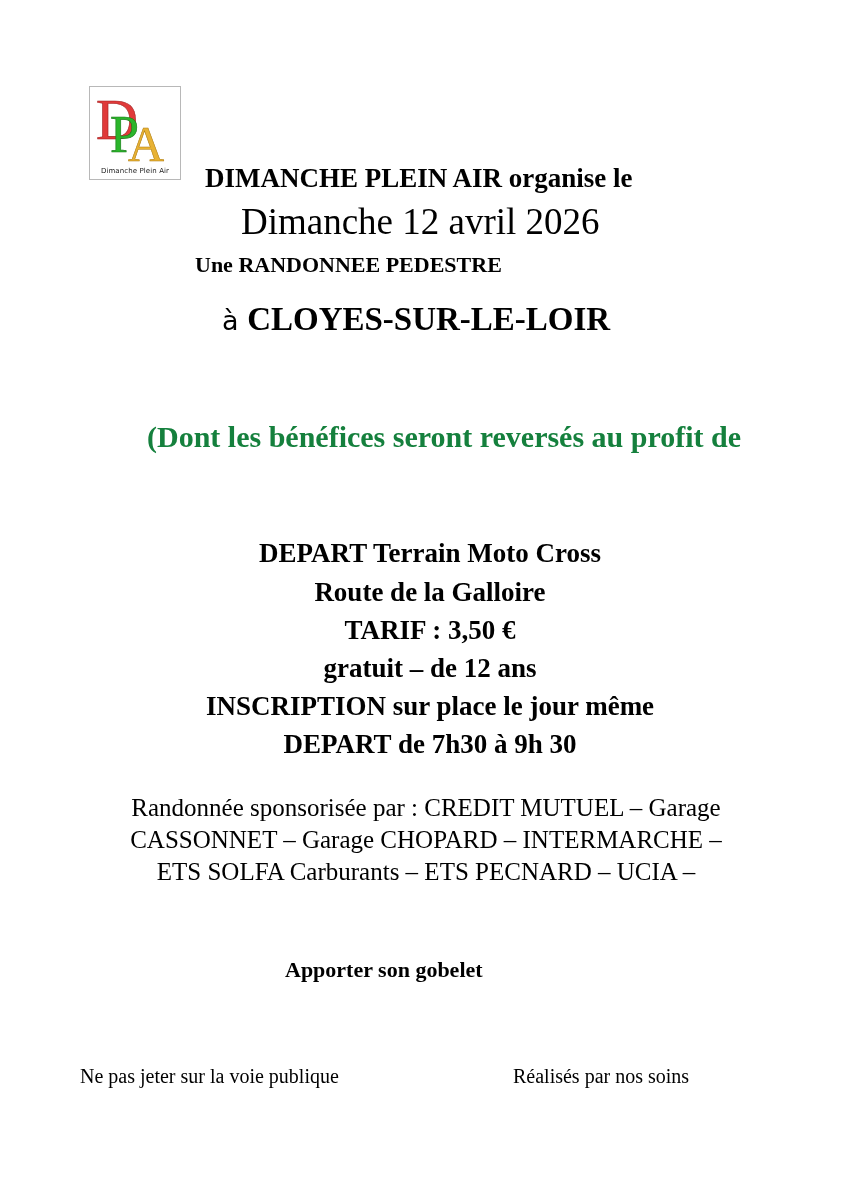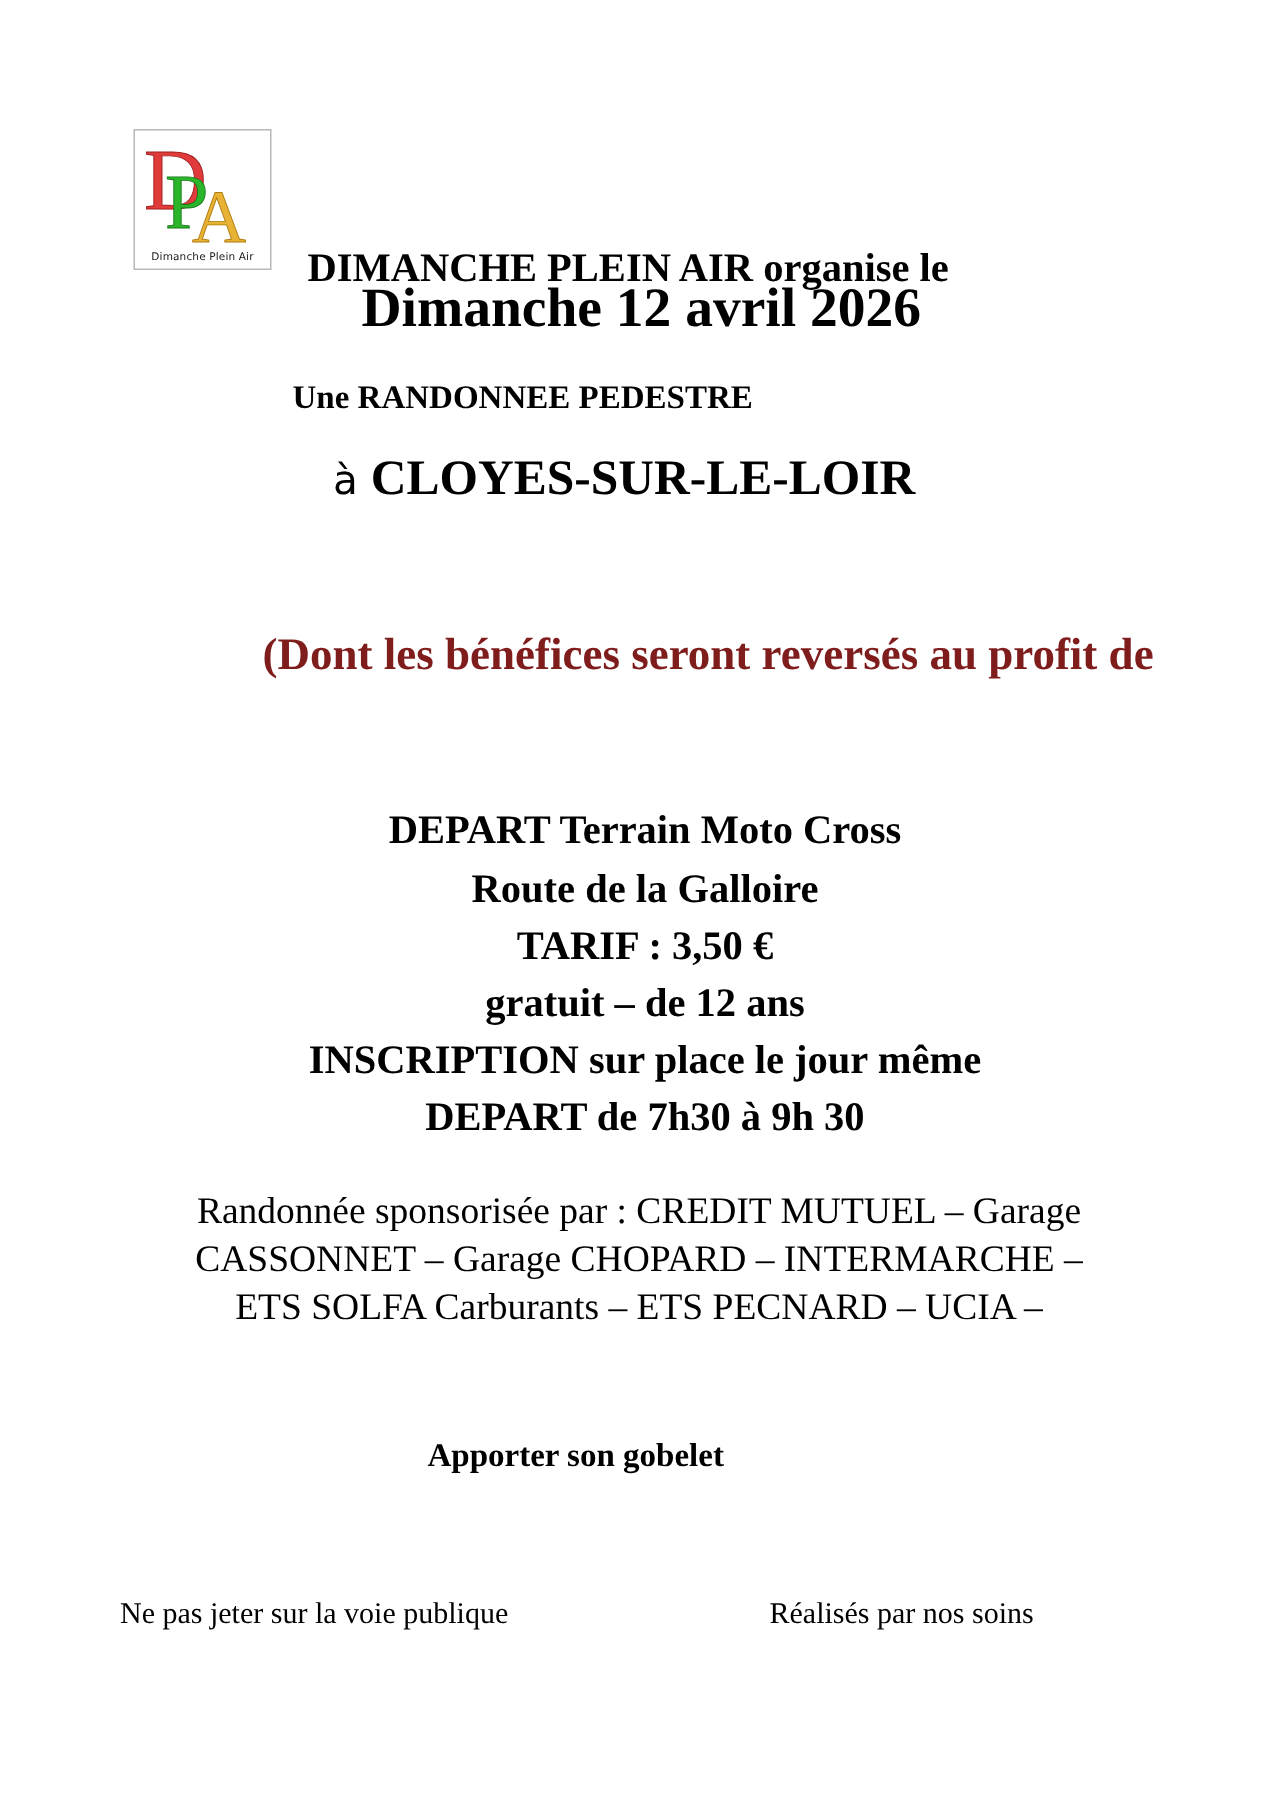--- a/index.html
+++ b/index.html
@@ -47,28 +47,28 @@
       bottom: 4px;
       text-align: center;
       font-family: "DejaVu Sans", sans-serif;
       font-size: 7px;
       color: #222222;
       letter-spacing: 0.1px;
     }
 
     
     #l-organise { left: 205px; top: 165px; font-size: 27px; font-weight: bold; }
-    #l-date     { left: 241px; top: 187px; font-size: 37px; font-weight: bold; }
+    #l-date     { left: 241px; top: 203px; font-size: 37px; font-weight: normal; }
     #l-rando    { left: 195px; top: 254px; font-size: 22px; font-weight: bold; }
     #l-lieu     { left: 222px; top: 303px; font-size: 33px; font-weight: bold; }
     #l-lieu .a  { font-family: "DejaVu Sans", sans-serif; font-weight: normal; font-size: 27px; }
     #l-kms      { left: 301px; top: 353px; font-size: 23px; font-weight: bold; }
 
     
-    .red { color: #7f1d1d; font-weight: bold; font-size: 30px; margin-left: 28px; }
+    .red { color: #15803d; font-weight: bold; font-size: 30px; }
     #l-red1 { left: 147px; top: 422px; }
     #l-red2 { left: 192px; top: 462px; }
 
     
     .det { font-weight: bold; font-size: 27px; left: 0; width: 848px; text-align: center; }
     #l-d1 { top: 540px; left: 6px; }
     #l-d2 { top: 579px; left: 6px; }
     #l-d3 { top: 617px; left: 6px; }
     #l-d4 { top: 655px; left: 6px; }
     #l-d5 { top: 693px; left: 6px; }

